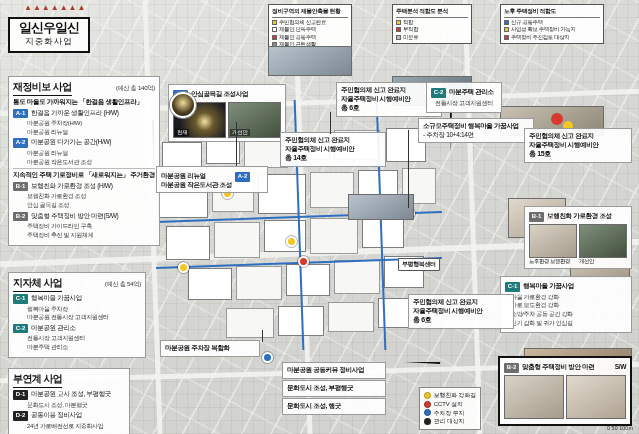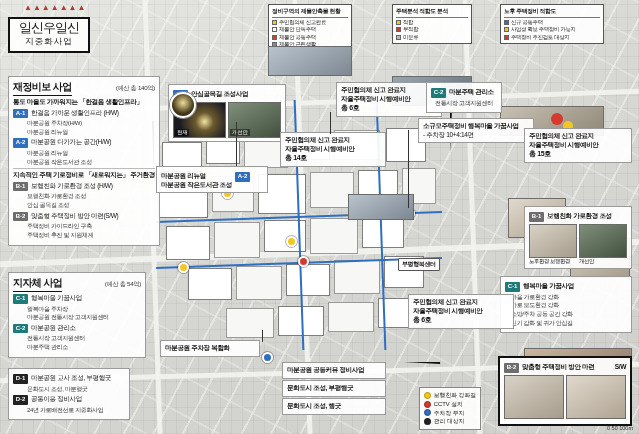--- a/index.html
+++ b/index.html
@@ -78,21 +78,21 @@
     position:absolute; left:8px; top:4px; width:250px; height:62px;
     display:flex; align-items:center; gap:6px;
   }
   .logo-box{
     width:82px;
     border:2px solid #111;
     text-align:center;
     padding:2px 1px 3px;
     background:rgba(255,255,255,.9);
   }
-  .logo-kr{ font-size:13px; font-weight:normal; letter-spacing:-1px; color:#111; line-height:1.05;}
+  .logo-kr{ font-size:13px; font-weight:bold; letter-spacing:-1px; color:#111; line-height:1.05;}
   .logo-hanja{ font-size:8.5px; letter-spacing:1px; color:#111; margin-top:1px;}
   .logo-flags{
     position:absolute; left:16px; top:-1px; font-size:8px; color:#b03a2e; letter-spacing:1px;
   }
   .main-title{
     font-size:25px; font-weight:bold; color:#111; letter-spacing:-1.5px;
     text-shadow:0 1px 0 #fff;
   }
   .subtitle{
     position:absolute; left:56px; top:62px;
@@ -336,20 +336,23 @@
       <span class="tag gray">B-2</span>
       <span class="lbl">맞춤형 주택정비 방안 마련(S/W)</span>
     </div>
     <div class="bullets">
       <div>주택정비 가이드라인 구축</div>
       <div>주택정비 추진 및 지원체계</div>
     </div>
   </div>
 
   <div class="card" style="left:8px;top:368px;width:122px;">
+    <div class="sec-head">
+      <div class="sec-title">부연계 사업</div>
+    </div>
     <div class="tagrow">
       <span class="tag dark">D-1</span>
       <span class="lbl">마분공원 교사 조성, 부평행굿</span>
     </div>
     <div class="bullets">
       <div>문화도시 조성, 마분행굿</div>
     </div>
     <div class="tagrow">
       <span class="tag dark">D-2</span>
       <span class="lbl">공동이용 정비사업</span>

